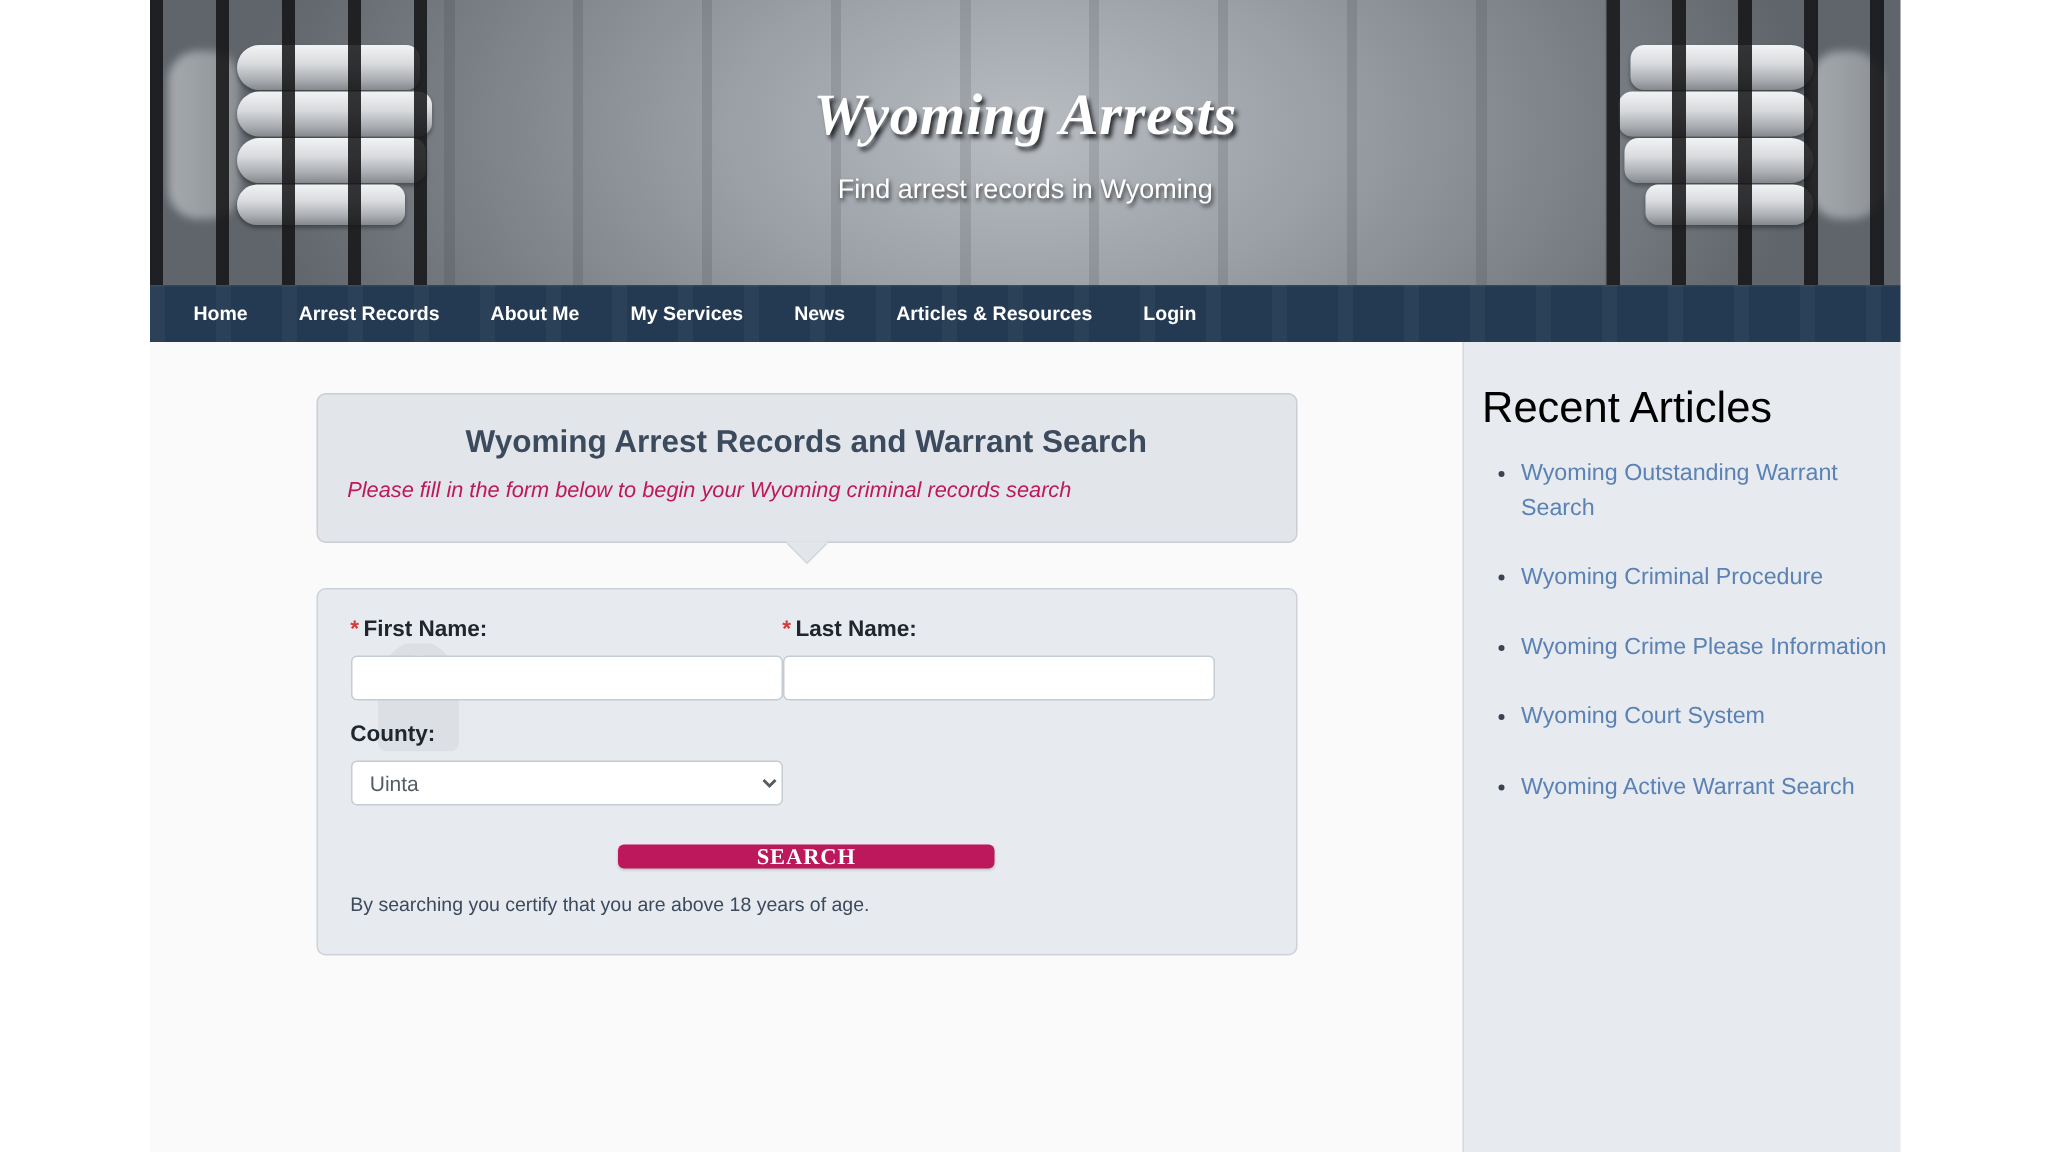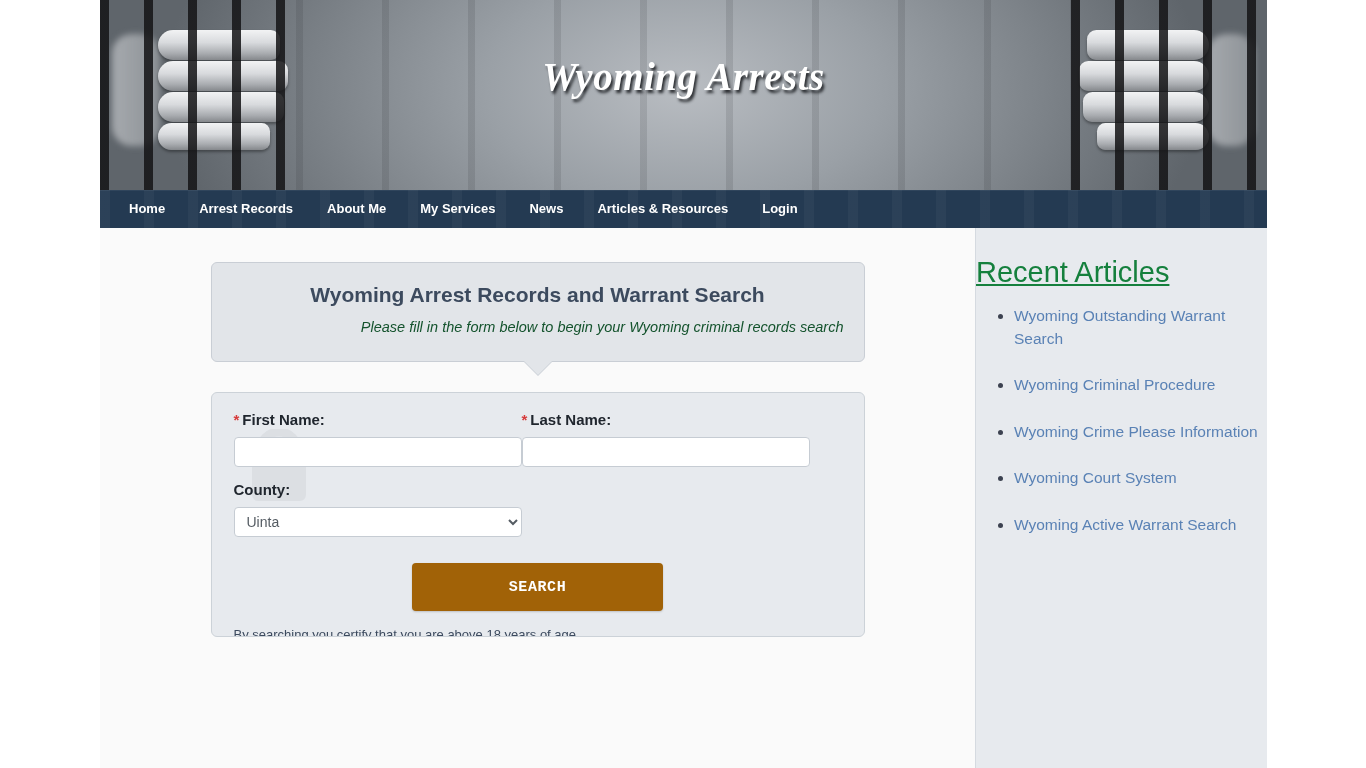--- a/index.html
+++ b/index.html
@@ -214,24 +214,24 @@
     height: 100px;
   }
   .bubble-title {
     text-align: center;
     font-size: 21px;
     font-weight: bold;
     color: #3c4a5e;
     line-height: 28px;
   }
   .bubble-sub {
-    text-align: right;
+    text-align: left;
     font-size: 14.5px;
     font-style: italic;
-    color: #14532d;
+    color: #be185d;
     margin-top: 10px;
   }
   .bubble-pointer {
     position: absolute;
     left: 50%;
     margin-left: -14px;
     bottom: -14px;
     width: 0; height: 0;
     border-left: 14px solid transparent;
     border-right: 14px solid transparent;
@@ -305,47 +305,46 @@
     padding: 0 8px;
     position: relative;
     z-index: 2;
     outline: none;
     font-family: "Liberation Sans", sans-serif;
   }
   .search-btn {
     display: block;
     margin: 26px auto 0 auto;
     width: 251px;
-    height: 48px;
-    background: #a16207;
+    height: 16px;
+    background: #be185d;
     border: 0;
     border-radius: 4px;
     color: #ffffff;
     font-size: 15px;
     font-weight: bold;
     letter-spacing: .6px;
     cursor: pointer;
-    font-family: Liberation Mono, monospace;
+    font-family: Liberation Serif, serif;
     box-shadow: 0 1px 2px rgba(0,0,0,.18);
   }
   .disclaimer {
     margin-top: 16px;
     text-align: left;
     font-size: 13px;
     color: #3c4a5e;
   }
 
   
   .side-title {
     margin: 28px 0 0 0;
-    padding: 0 0;
+    padding: 0 12px;
     font-size: 29px;
     font-weight: normal;
-    color: #15803d;
-    text-decoration: underline;
+    color: #000000;
   }
   .side-list {
     margin: 16px 0 0 0;
     padding: 0 8px 0 38px;
     list-style: disc;
   }
   .side-list li {
     margin-bottom: 24px;
     color: #3c4250;
   }
@@ -378,20 +377,21 @@
       <div class="knuckle k1"></div>
       <div class="knuckle k2"></div>
       <div class="knuckle k3"></div>
       <div class="knuckle k4"></div>
     </div>
 
     <div class="bars-over left"></div>
     <div class="bars-over right"></div>
 
     <div class="banner-title">Wyoming Arrests</div>
+    <div class="banner-sub">Find arrest records in Wyoming</div>
   </div>
 
   <div class="nav">
     <div class="nav-bars"></div>
     <ul class="nav-list">
       <li class="nav-item">Home</li>
       <li class="nav-item">Arrest Records</li>
       <li class="nav-item">About Me</li>
       <li class="nav-item">My Services</li>
       <li class="nav-item">News</li>

